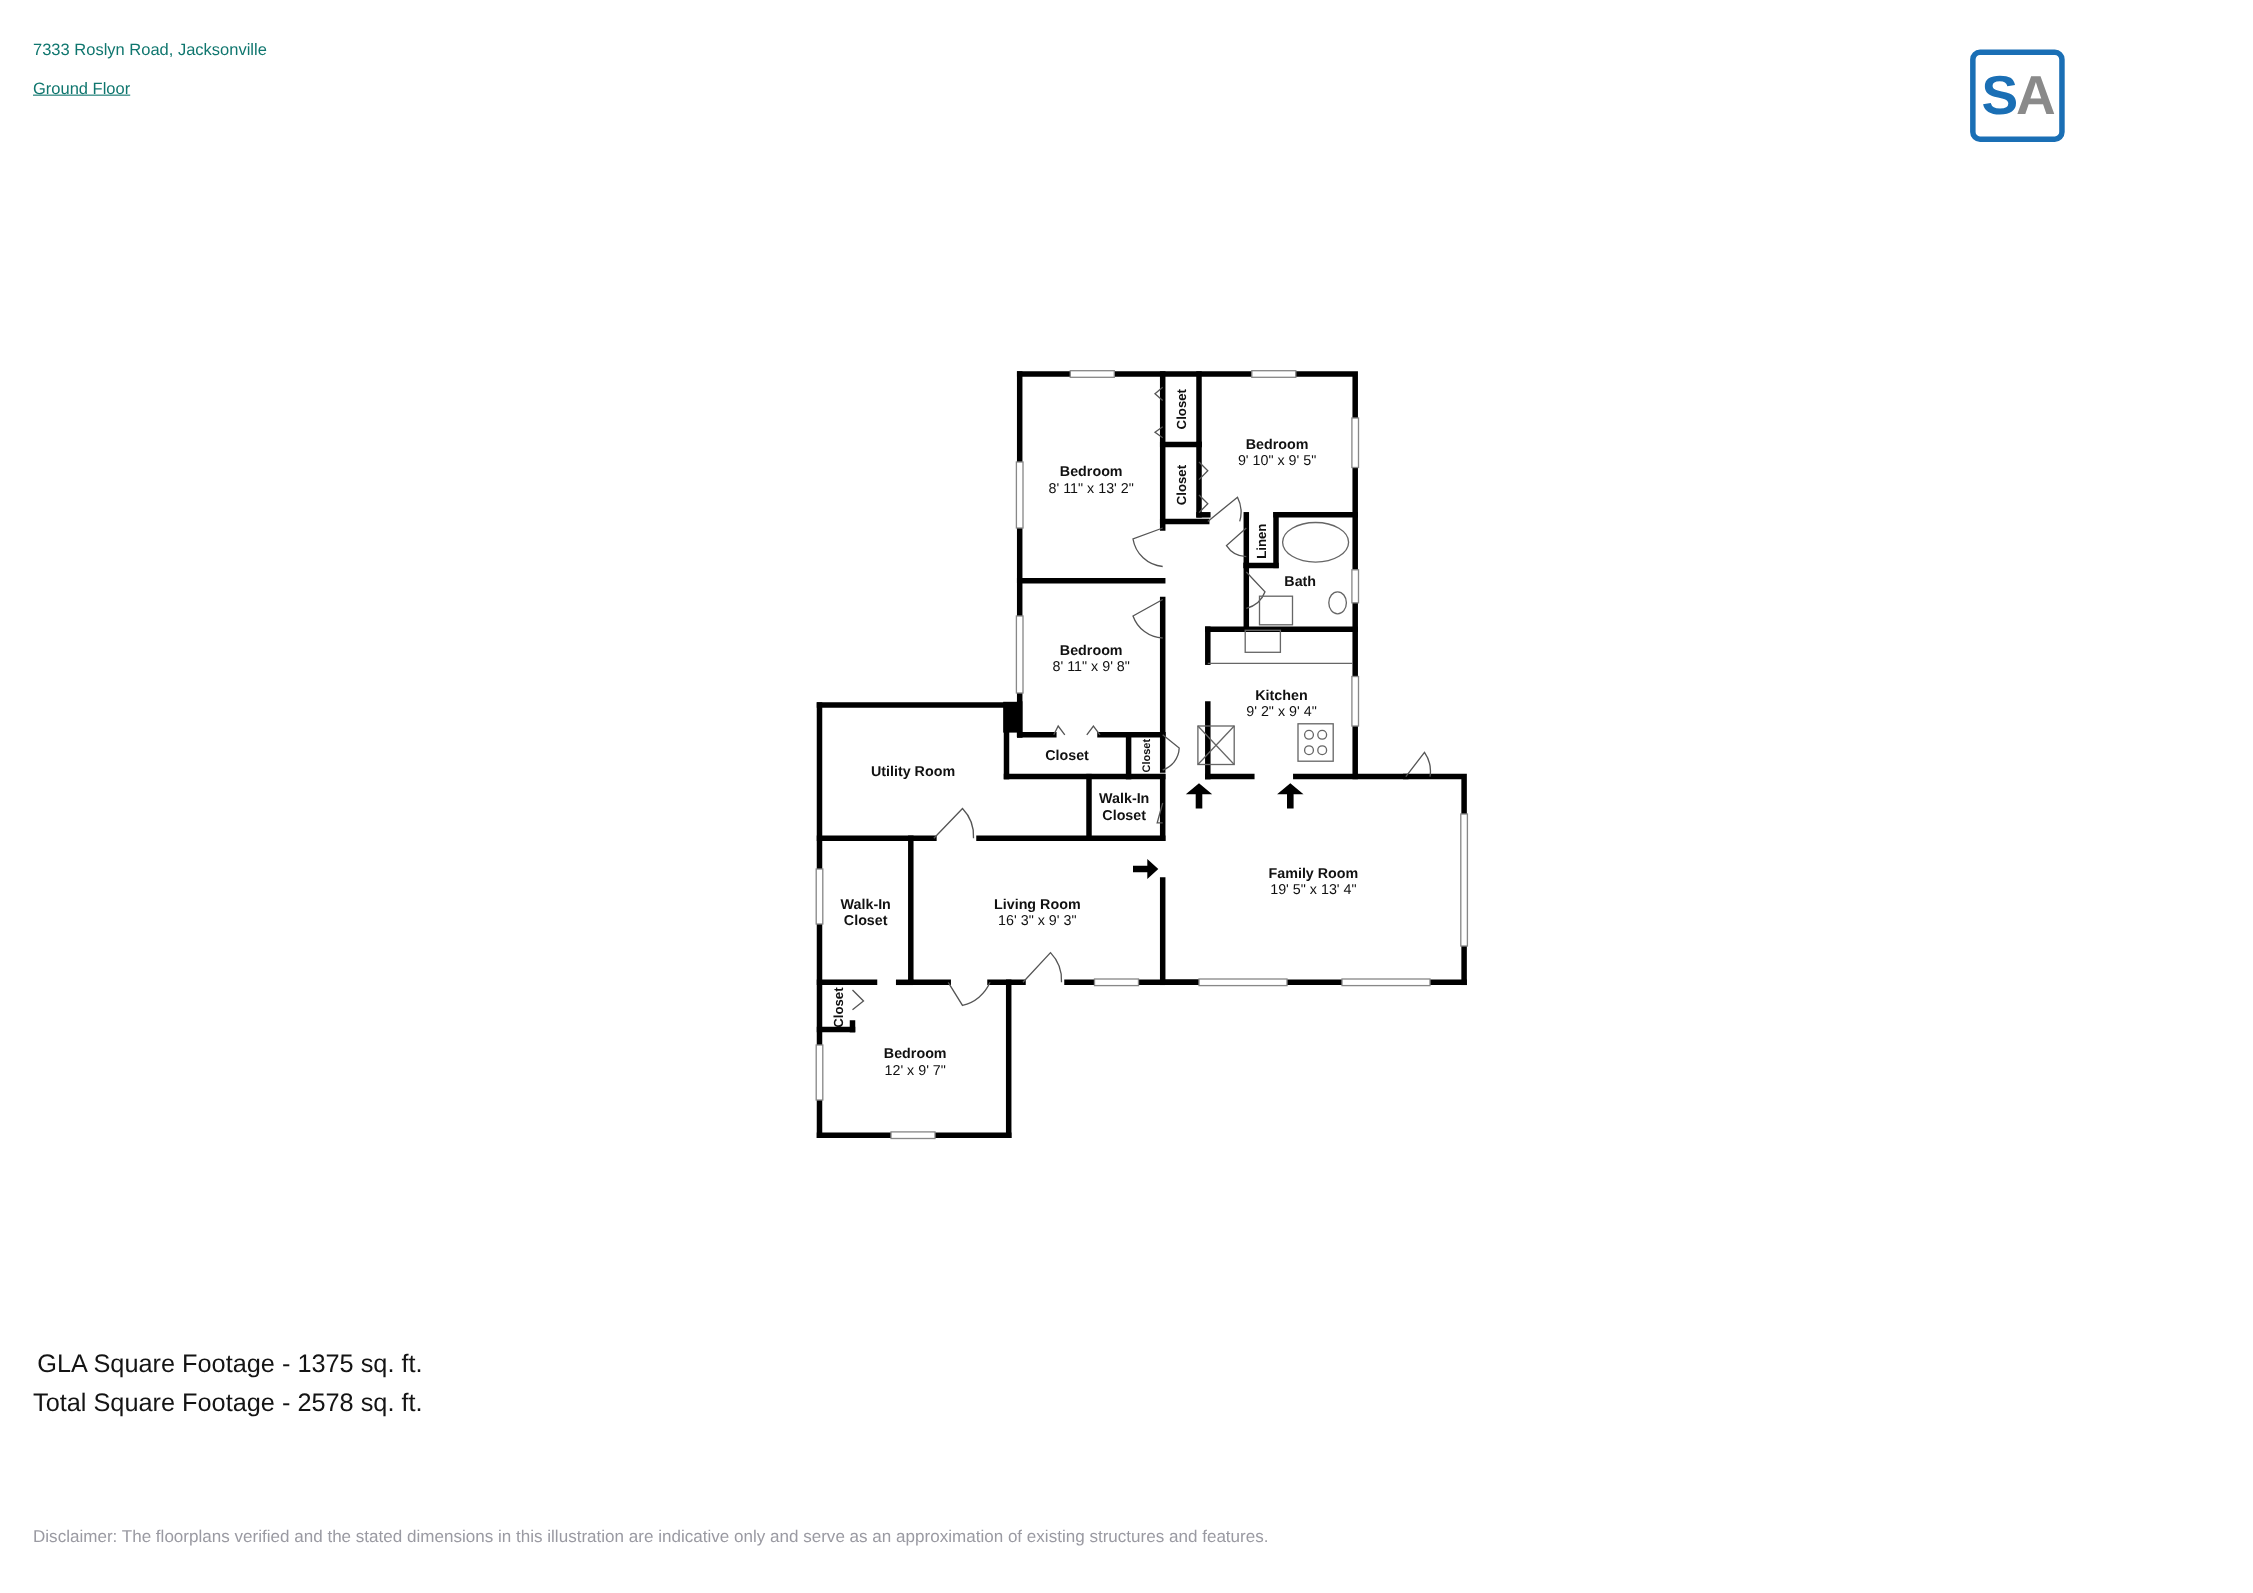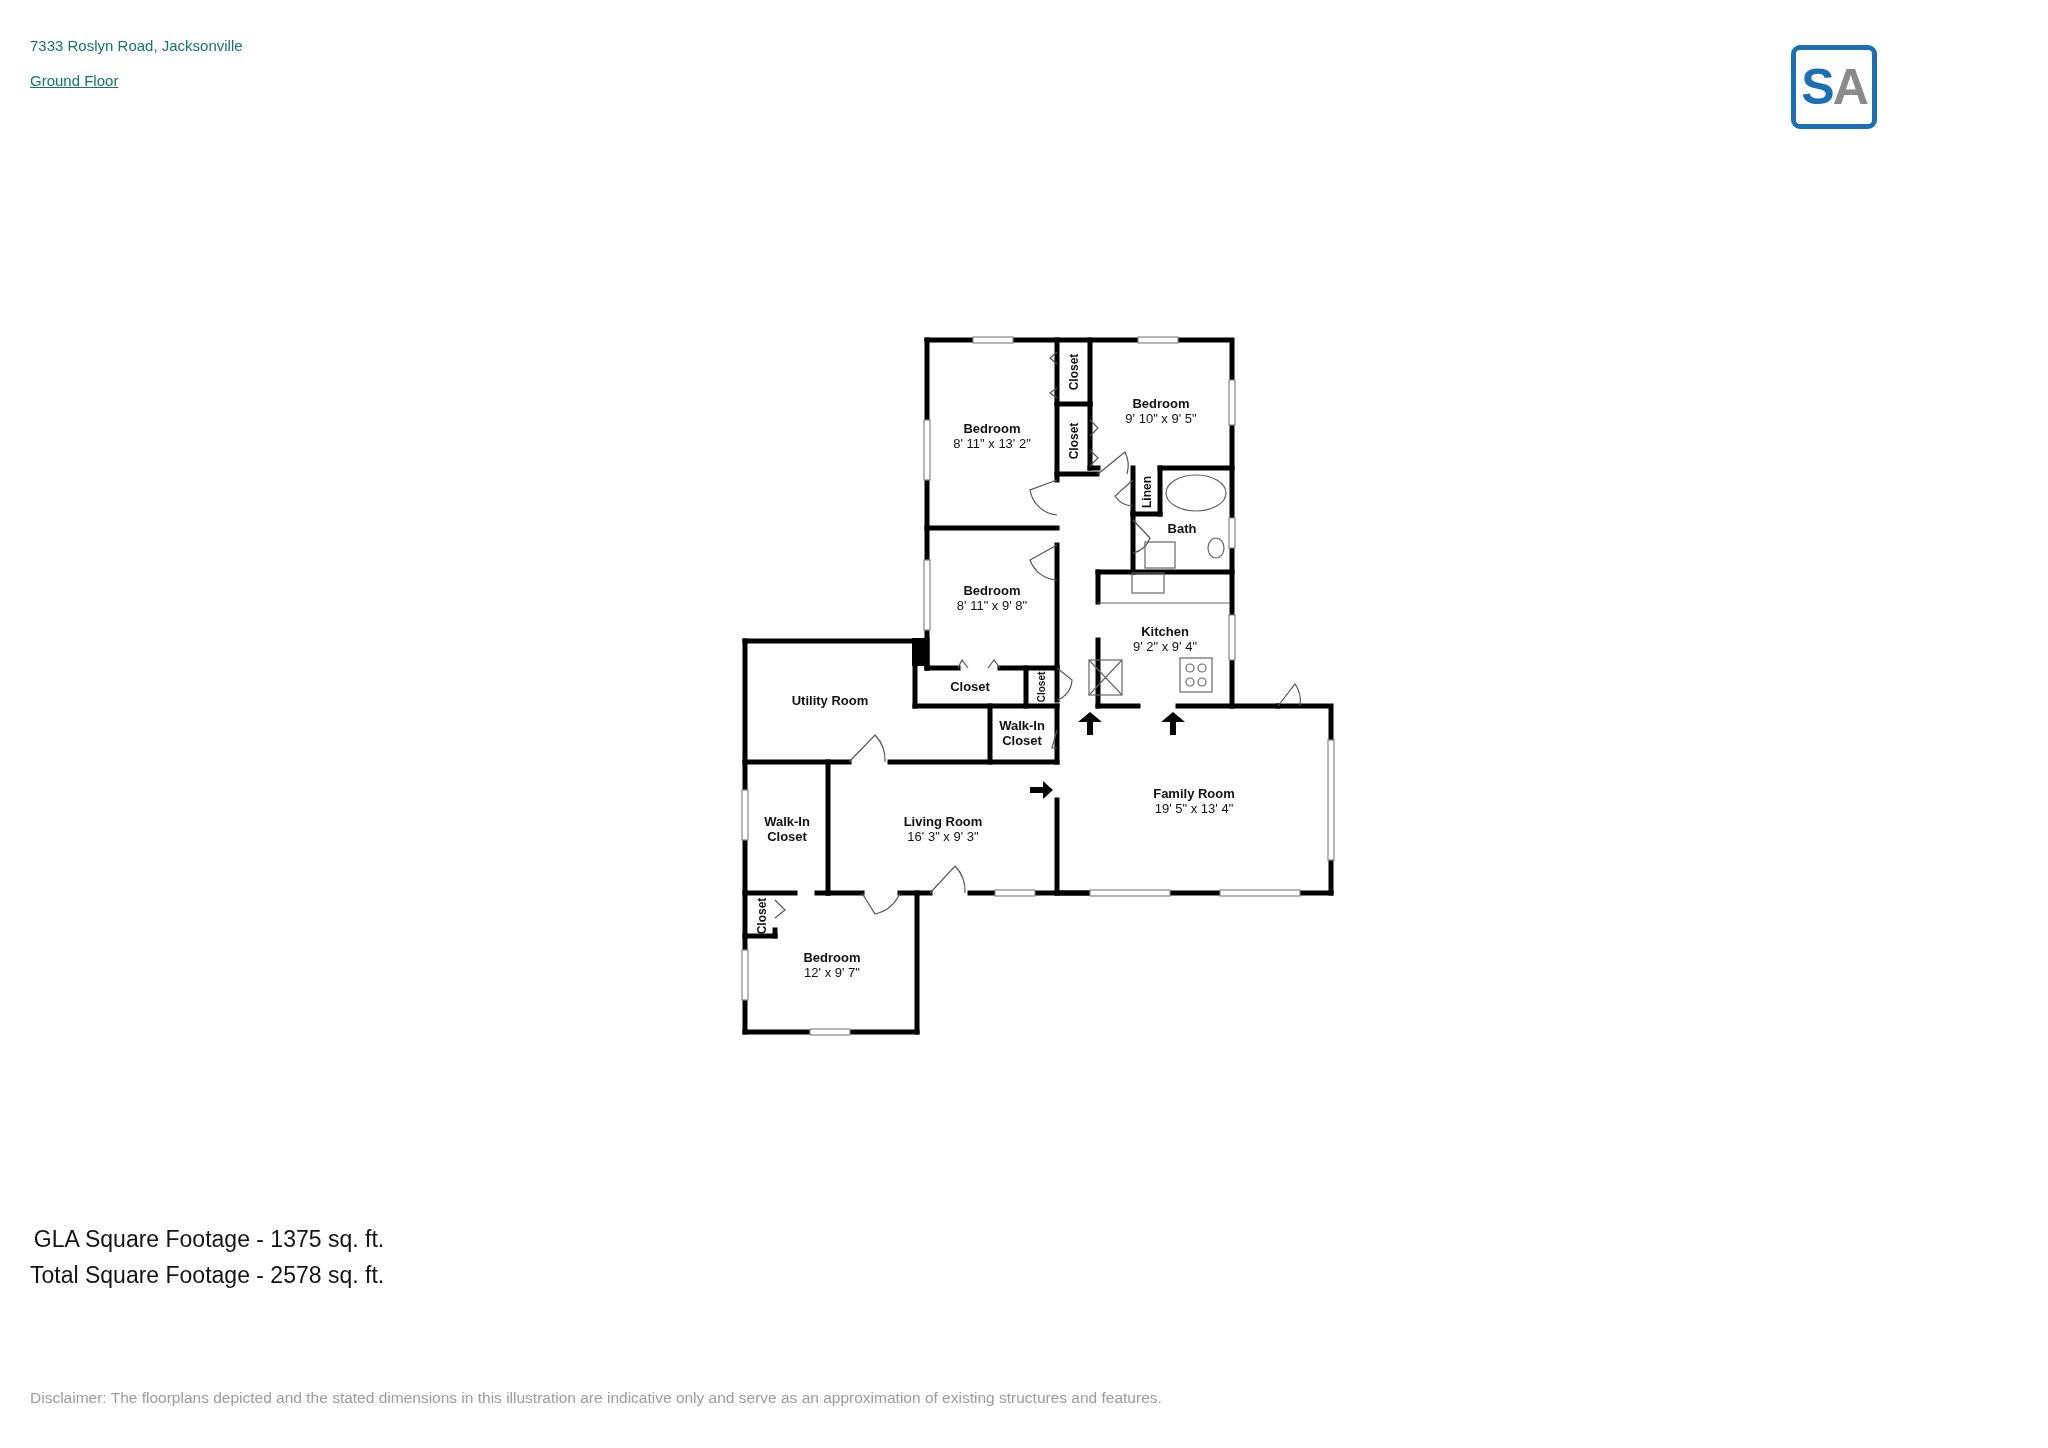--- a/index.html
+++ b/index.html
@@ -186,14 +186,14 @@
   <text class="rl" x="832" y="962">Bedroom</text>
   <text class="rd" x="832" y="977">12' x 9' 7"</text>
 </svg>
 
 <div class="stats">
   <div>GLA Square Footage - 1375 sq. ft.</div>
   <div>Total Square Footage - 2578 sq. ft.</div>
 </div>
 
 <div class="disclaimer">
-  <div>Disclaimer: The floorplans depicted and the stated dimensions in this illustration are indicative only and serve as an approximation of existing structures and features.</div>
+  <div>Disclaimer: The floorplans verified and the stated dimensions in this illustration are indicative only and serve as an approximation of existing structures and features.</div>
 </div>
 
 </body></html>

